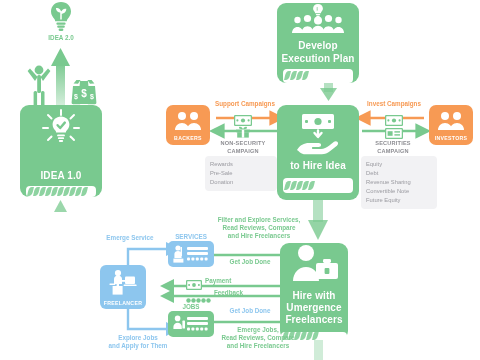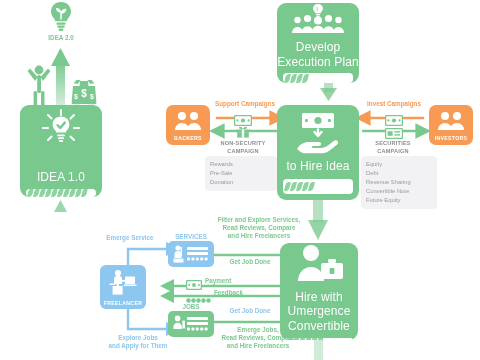--- a/index.html
+++ b/index.html
@@ -13,21 +13,21 @@
         display:flex;flex-direction:column;align-items:center;justify-content:center;}
   .obox{background:#f79a54;border-radius:7px;color:#fff;text-align:center;
         display:flex;flex-direction:column;align-items:center;justify-content:center;}
   .bbox{background:#8dc6ee;border-radius:6px;color:#fff;text-align:center;
         display:flex;flex-direction:column;align-items:center;justify-content:center;}
   .gsmall{background:#79c98f;border-radius:5px;color:#fff;
         display:flex;align-items:center;justify-content:center;}
   .bsmall{background:#8dc6ee;border-radius:5px;color:#fff;
         display:flex;align-items:center;justify-content:center;}
 
-  .boxtitle{font-size:12px;font-weight:normal;line-height:1.22;letter-spacing:.1px;
+  .boxtitle{font-size:10px;font-weight:bold;line-height:1.22;letter-spacing:.1px;
             text-shadow:0 0 1px rgba(0,0,0,.05);}
   .minilabel{font-size:5.2px;font-weight:bold;letter-spacing:.3px;margin-top:1px;}
 
   
   .pill{background:#fff;border-radius:4px;display:flex;align-items:center;
         padding:1px 2px;gap:1px;overflow:hidden;}
   .leaf{width:5px;height:9px;background:#8ed3a1;
         border-radius:60% 0 60% 0;transform:skewX(-12deg);flex:0 0 auto;}
 
   
@@ -219,33 +219,33 @@
     <div class="boxtitle">to Hire Idea</div>
     <div class="pill" style="width:66px;height:13px;margin-top:5px;">
         <span class="leaf"></span>
         <span class="leaf"></span>
         <span class="leaf"></span>
         <span class="leaf"></span>
         <span class="leaf"></span>
       </div>
   </div>
 
-  <div class="gbox abs" style="left:280px;top:243px;width:78px;height:97px;">
+  <div class="gbox abs" style="left:280px;top:243px;width:68px;height:97px;">
     <div>
       <svg width="52" height="40" viewBox="0 0 52 40">
         <circle cx="18" cy="10" r="8" fill="#fff"></circle>
         <path d="M5 38c0-8 5.8-14 13-14s13 6 13 14z" fill="#fff"></path>
         <rect x="28" y="20" width="22" height="16" rx="2" fill="#fff"></rect>
         <rect x="35" y="16" width="8" height="4" rx="1.4" fill="#fff"></rect>
         <rect x="36.6" y="25" width="4.8" height="6" rx="1" fill="#79c98f"></rect>
       </svg>
     </div>
     <div class="boxtitle" style="margin-top:3px;">Hire with</div>
     <div class="boxtitle">Umergence</div>
-    <div class="boxtitle">Convertible</div>
+    <div class="boxtitle">Freelancers</div>
     <div class="pill" style="width:62px;height:13px;margin-top:5px;">
         <span class="leaf"></span>
         <span class="leaf"></span>
         <span class="leaf"></span>
         <span class="leaf"></span>
         <span class="leaf"></span>
         <span class="leaf"></span>
       </div>
   </div>
 

